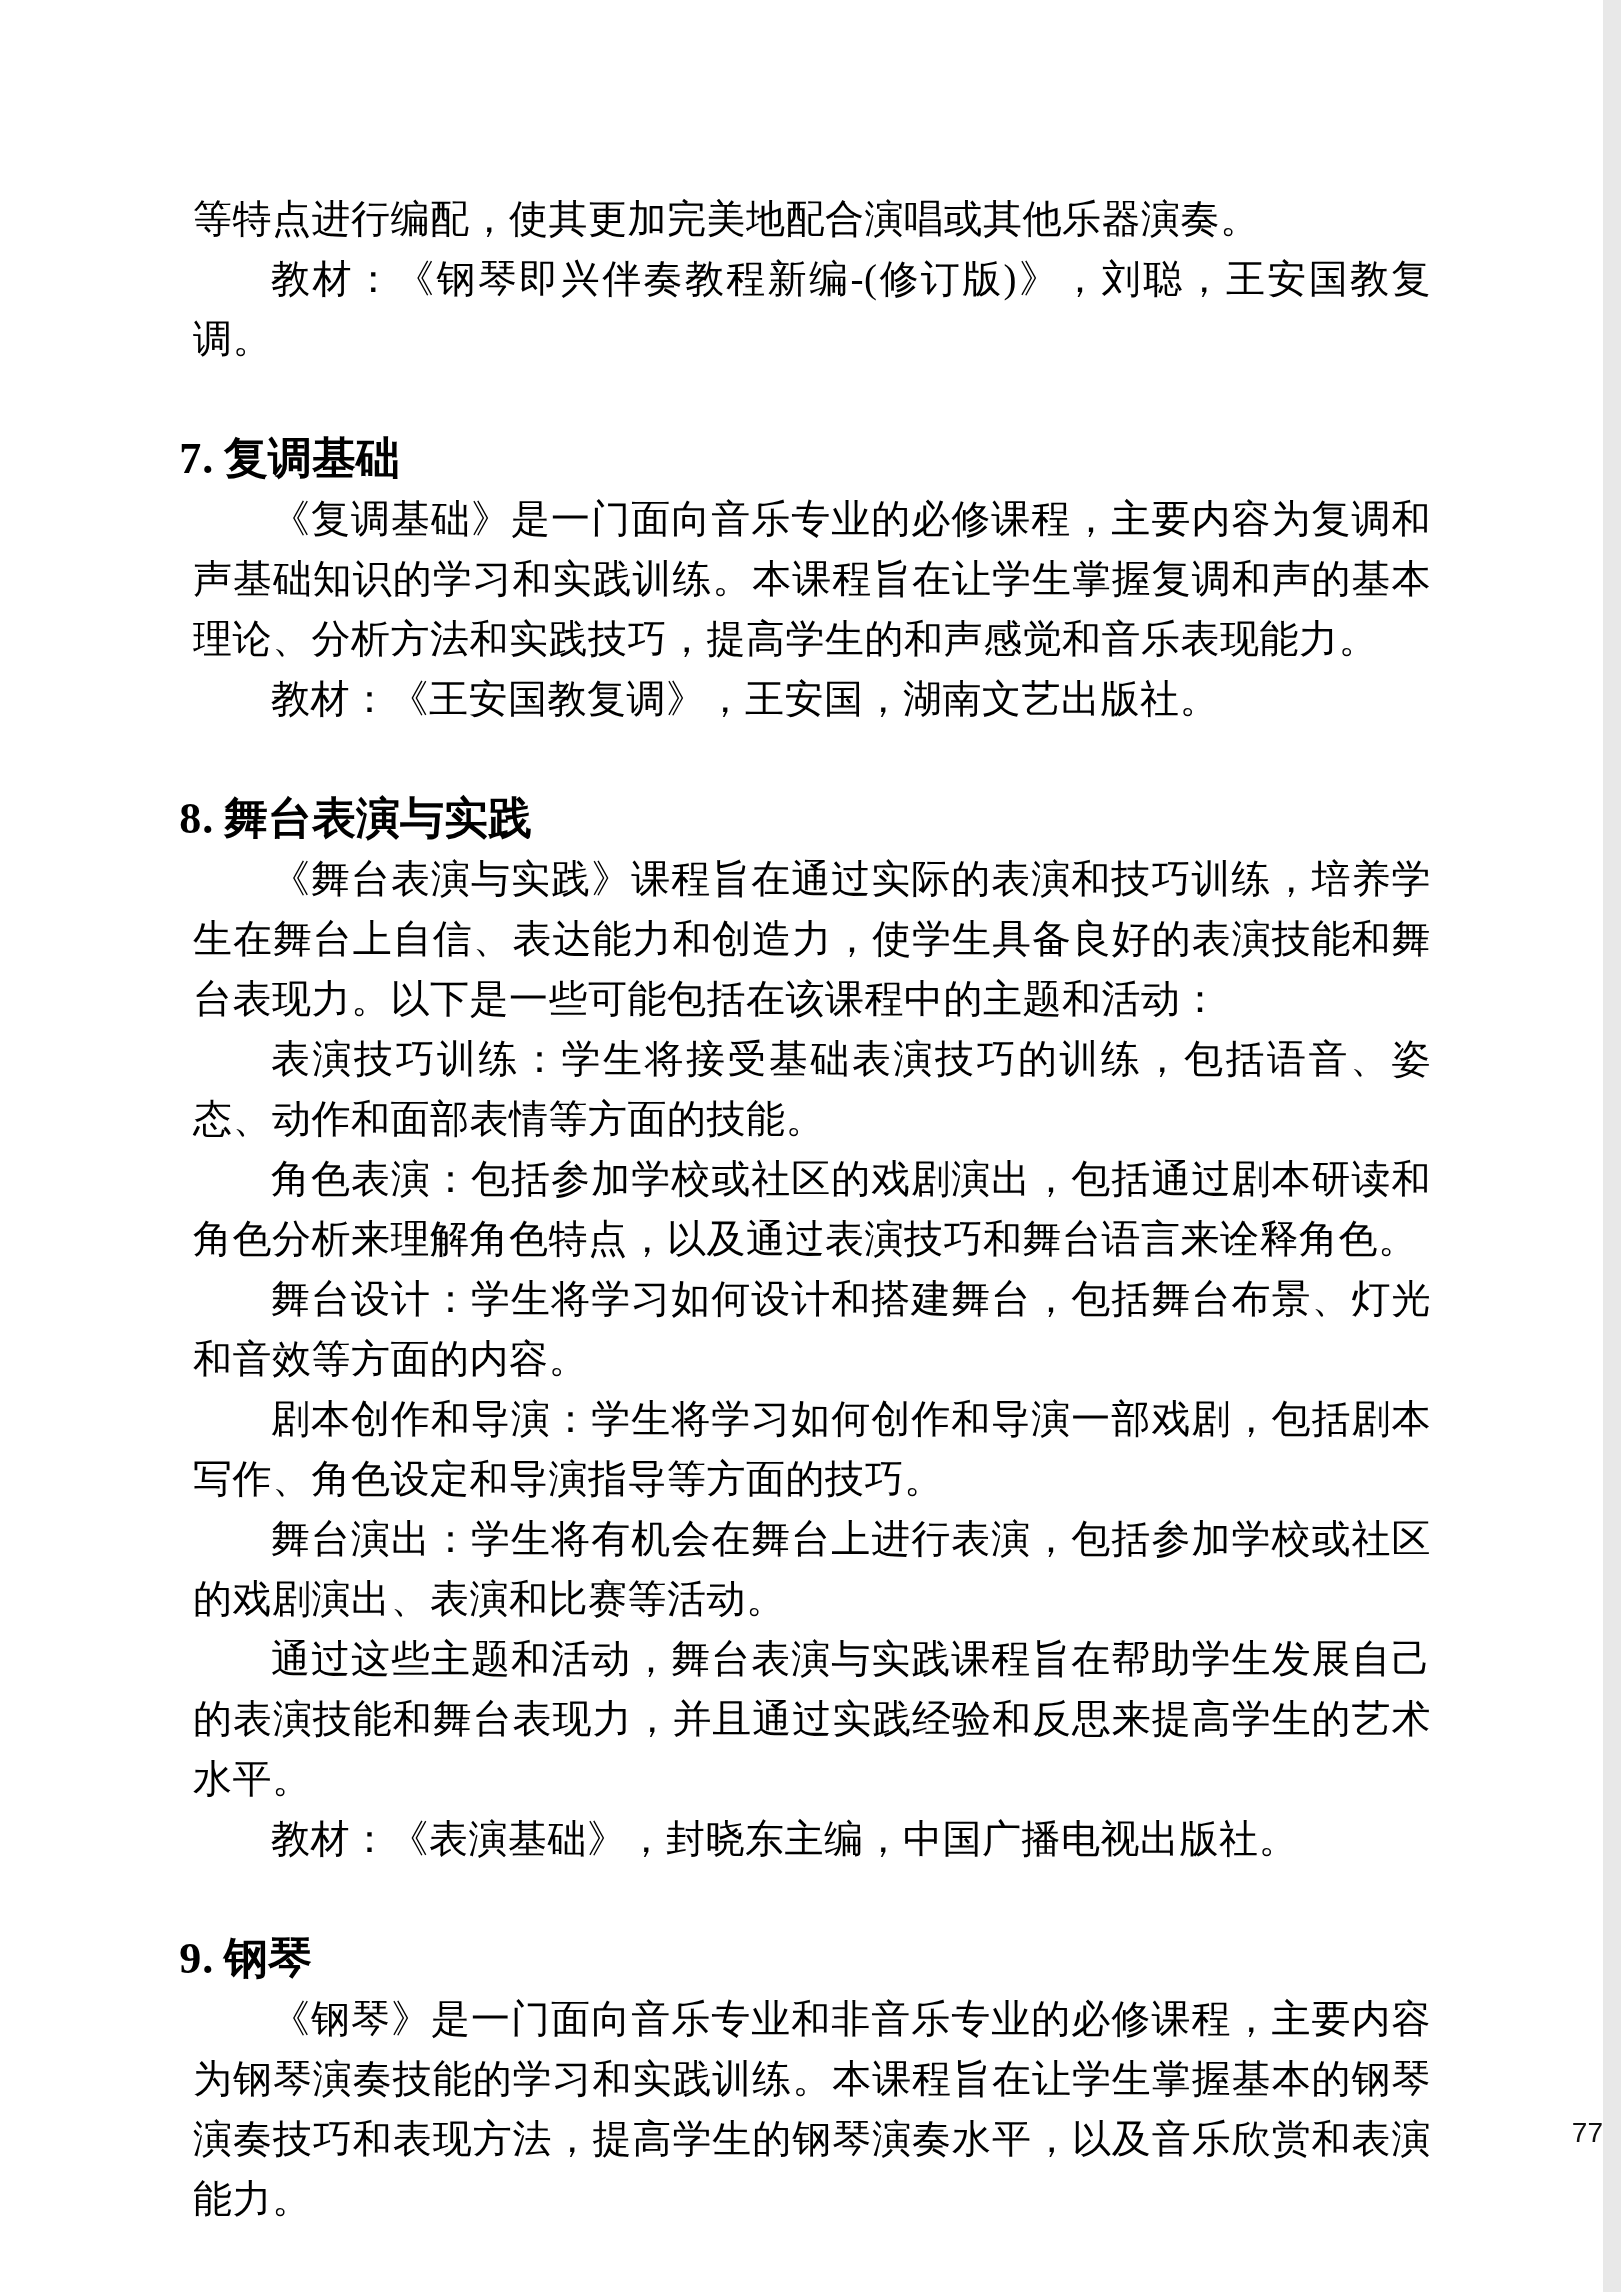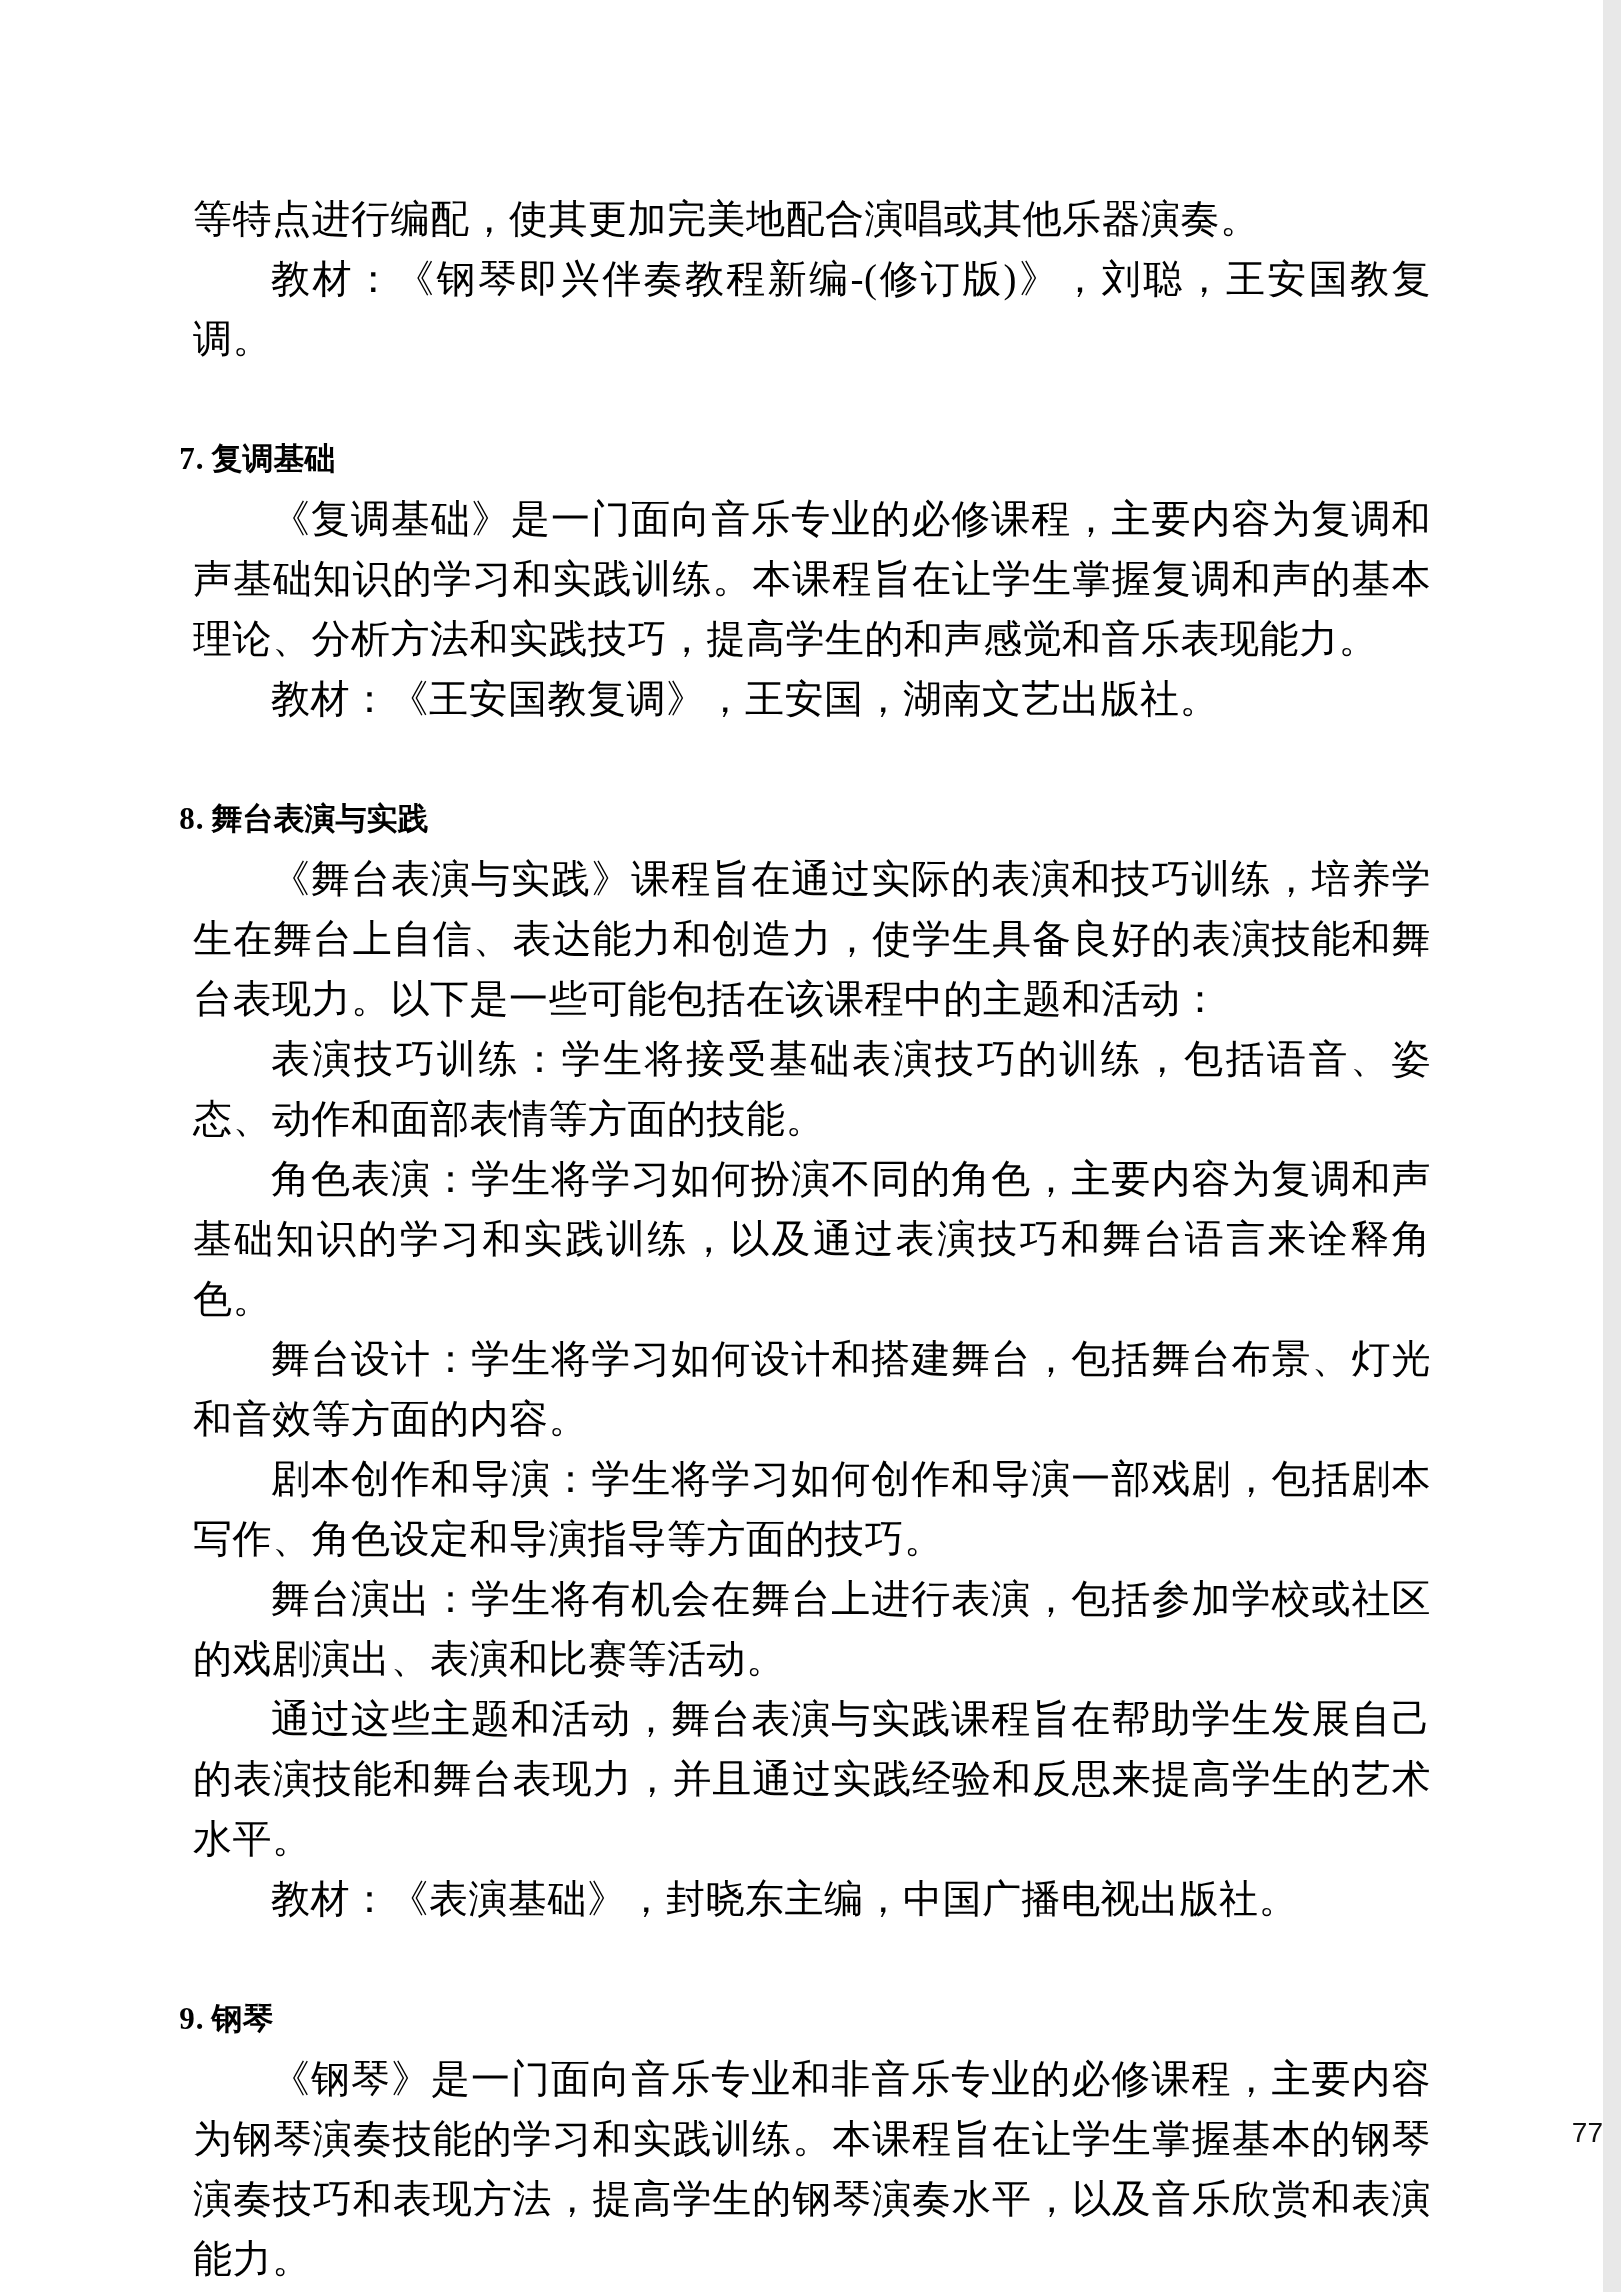--- a/index.html
+++ b/index.html
@@ -30,21 +30,21 @@
     text-align-last: left;
     text-indent: 2em;
     letter-spacing: 0.5px;
     word-break: break-all;
   }
   .para.flush {
     text-indent: 0;
   }
   .section-heading {
     margin: 59px 0 0 -13.7px;
-    font-size: 31px;
+    font-size: 44px;
     line-height: 61px;
     font-weight: bold;
     font-family: "Liberation Serif", serif;
   }
   .section-heading .h-num {
     margin-right: 0.22em;
     letter-spacing: 1px;
   }
   .page-footer {
     position: absolute;
@@ -77,21 +77,21 @@
       <p class="para">《复调基础》是一门面向音乐专业的必修课程，主要内容为复调和声基础知识的学习和实践训练。本课程旨在让学生掌握复调和声的基本理论、分析方法和实践技巧，提高学生的和声感觉和音乐表现能力。</p>
       <p class="para">教材：《王安国教复调》，王安国，湖南文艺出版社。</p>
     </section>
 
     <section>
       <h2 class="section-heading">
         <span class="h-num">8.</span><span class="h-title">舞台表演与实践</span>
       </h2>
       <p class="para">《舞台表演与实践》课程旨在通过实际的表演和技巧训练，培养学生在舞台上自信、表达能力和创造力，使学生具备良好的表演技能和舞台表现力。以下是一些可能包括在该课程中的主题和活动：</p>
       <p class="para">表演技巧训练：学生将接受基础表演技巧的训练，包括语音、姿态、动作和面部表情等方面的技能。</p>
-      <p class="para">角色表演：学生将学习如何扮演不同的角色，主要内容为复调和声基础知识的学习和实践训练，以及通过表演技巧和舞台语言来诠释角色。</p>
+      <p class="para">角色表演：包括参加学校或社区的戏剧演出，包括通过剧本研读和角色分析来理解角色特点，以及通过表演技巧和舞台语言来诠释角色。</p>
       <p class="para">舞台设计：学生将学习如何设计和搭建舞台，包括舞台布景、灯光和音效等方面的内容。</p>
       <p class="para">剧本创作和导演：学生将学习如何创作和导演一部戏剧，包括剧本写作、角色设定和导演指导等方面的技巧。</p>
       <p class="para">舞台演出：学生将有机会在舞台上进行表演，包括参加学校或社区的戏剧演出、表演和比赛等活动。</p>
       <p class="para">通过这些主题和活动，舞台表演与实践课程旨在帮助学生发展自己的表演技能和舞台表现力，并且通过实践经验和反思来提高学生的艺术水平。</p>
       <p class="para">教材：《表演基础》，封晓东主编，中国广播电视出版社。</p>
     </section>
 
     <section>
       <h2 class="section-heading">
         <span class="h-num">9.</span><span class="h-title">钢琴</span>

